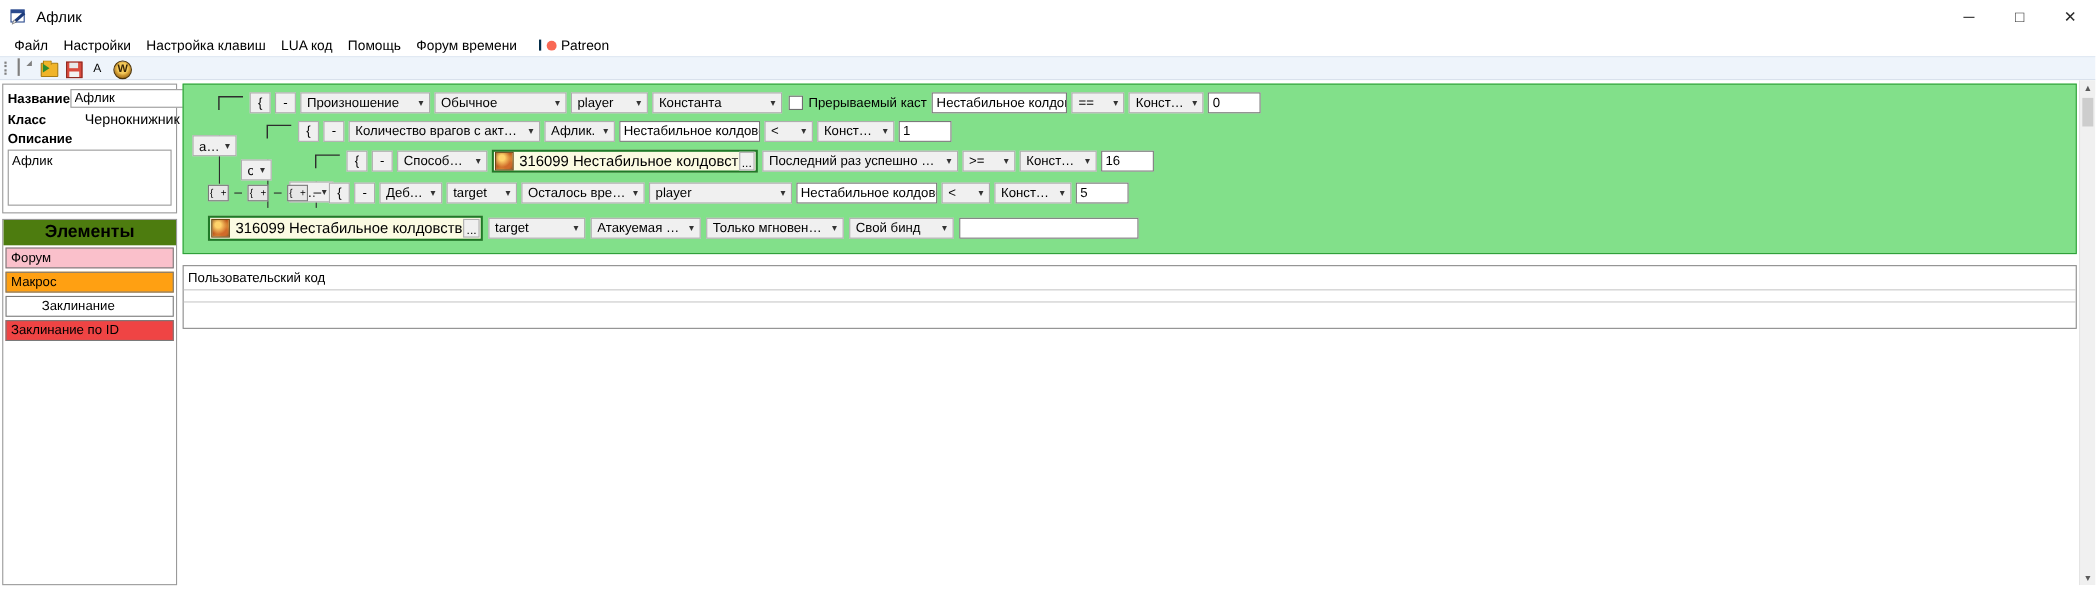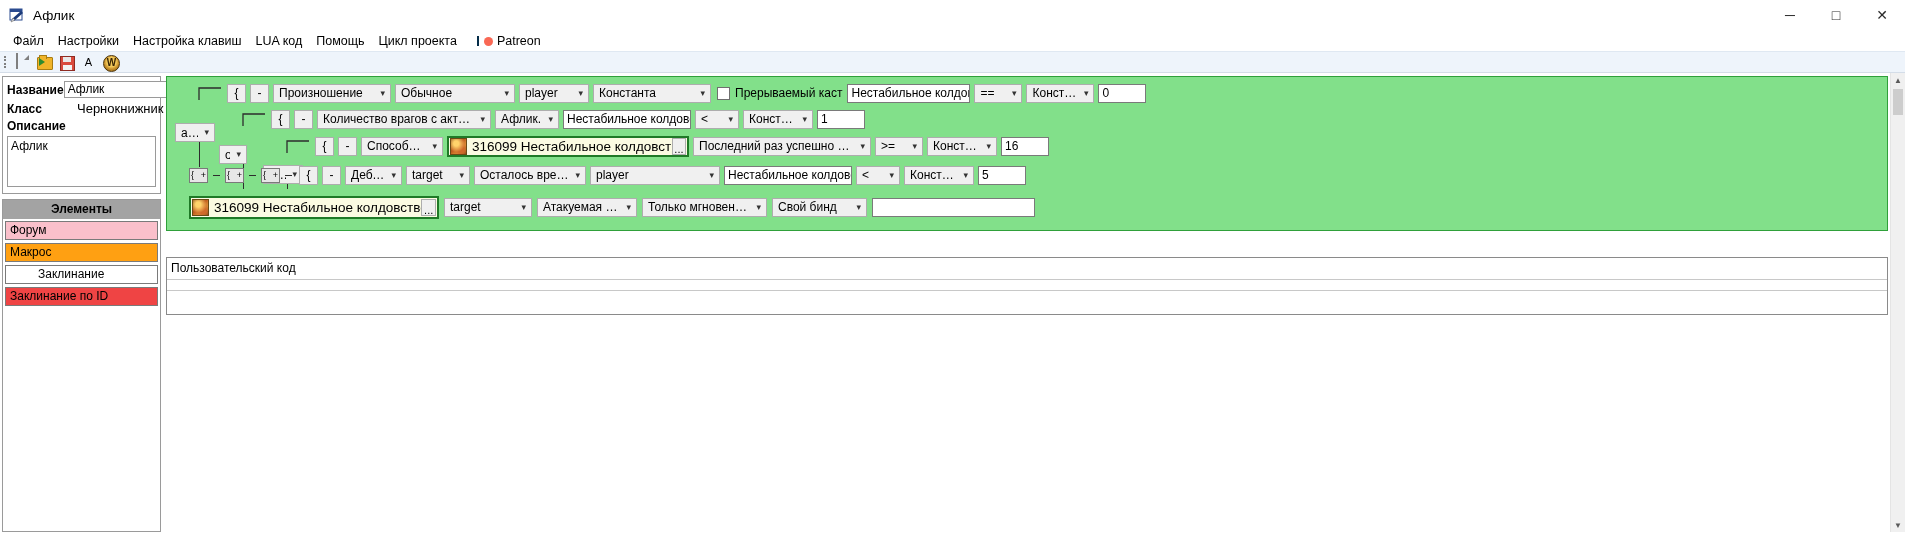--- a/index.html
+++ b/index.html
@@ -69,21 +69,21 @@
     flex:1 1 auto;border:1px solid #9a9a9a;background:#fff;height:15px;line-height:15px;
     font-size:12px;padding:0 3px;color:#000;font-family:inherit;
   }
   .valtext{font-size:13px;padding-left:8px;}
   .desc-area{
     border:1px solid #9a9a9a;background:#fff;height:45px;margin-top:2px;
     font-size:12px;padding:2px 3px;color:#000;overflow:hidden;
   }
   
   .elembox{border:1px solid #9a9a9a;margin:5px 2px 0 2px;background:#fff;flex:1 1 auto;overflow:hidden;}
-  .elem-head{text-align:center;font-weight:bold;font-size:12px;padding:2px 0 3px;background:#a3a3a3;}
+  .elem-head{text-align:center;font-weight:bold;font-size:16px;padding:2px 0 3px;background:#4d7c0f;}
   .elem-item{
     height:17px;line-height:17px;font-size:12px;padding-left:4px;
     border:1px solid #7a7a7a;margin:2px 2px 3px 2px;background:#fff;color:#000;
     white-space:nowrap;overflow:hidden;
   }
   
   .editor-wrap{position:absolute;left:0;top:0;right:14px;bottom:0;}
   .cond-panel{
     position:absolute;left:3px;top:3px;right:3px;height:153px;
     background:#82e08a;border:1px solid #2fa03a;overflow:hidden;
@@ -158,21 +158,21 @@
   <div class="tb-btn">□</div>
   <div class="tb-btn close">✕</div>
 </div>
 
 <div class="menubar">
   <div class="menu-item">Файл</div>
   <div class="menu-item">Настройки</div>
   <div class="menu-item">Настройка клавиш</div>
   <div class="menu-item">LUA код</div>
   <div class="menu-item">Помощь</div>
-  <div class="menu-item">Цикл проекта</div>
+  <div class="menu-item">Форум времени</div>
   <div class="menu-patreon">
     <span class="patreon-bar"></span>
       <span class="patreon-dot"></span>
     <span>Patreon</span>
   </div>
 </div>
 
 <div class="toolbar">
   <span class="grip">
       <i></i>
@@ -409,21 +409,21 @@
           </div>
           <div class="sel" style="width:95px">
             <span class="cap">Свой бинд</span>
               <span class="arw">▾</span>
           </div>
           <div class="ed" style="width:163px"></div>
         </div>
 
       </div>
 
-      <div class="code-panel" style="top:184px;height:56px;bottom:auto;">
+      <div class="code-panel" style="top:168px;height:56px;bottom:auto;">
         <div class="code-label">Пользовательский код</div>
         <div class="code-area"></div>
       </div>
 
     </div>
 
     <div class="vsb">
       <div class="arrow">▲</div>
       <div class="thumb"></div>
       <div class="arrow" style="position:absolute;left:0;right:0;bottom:0;">▼</div>

